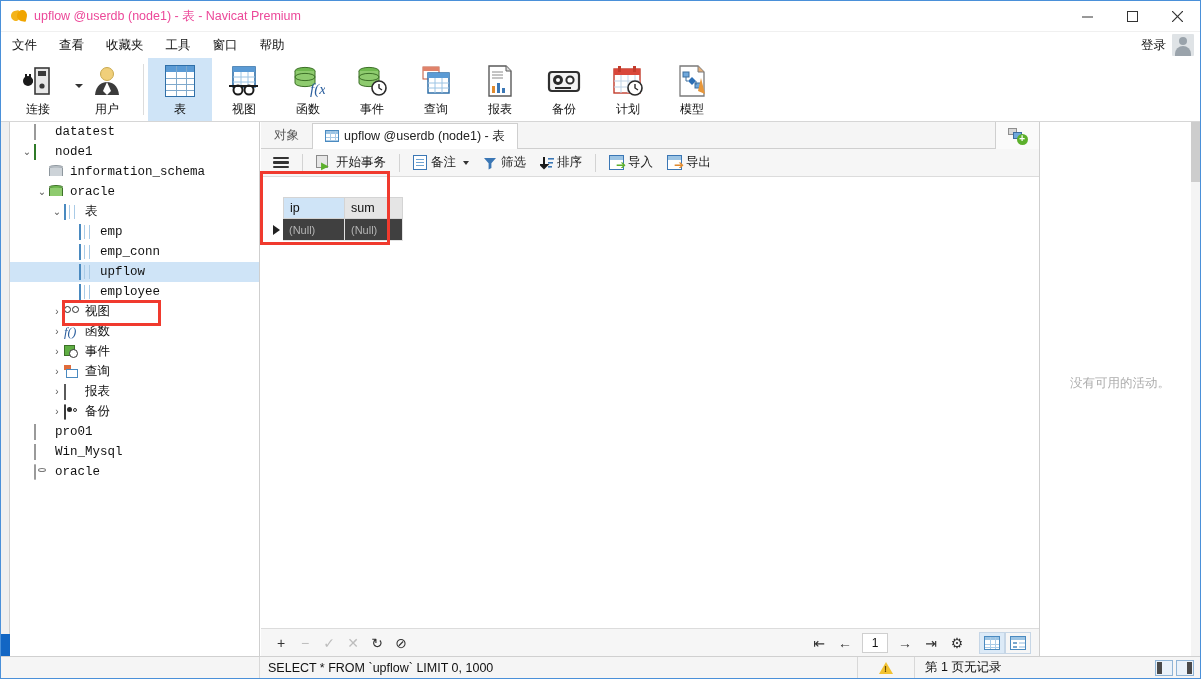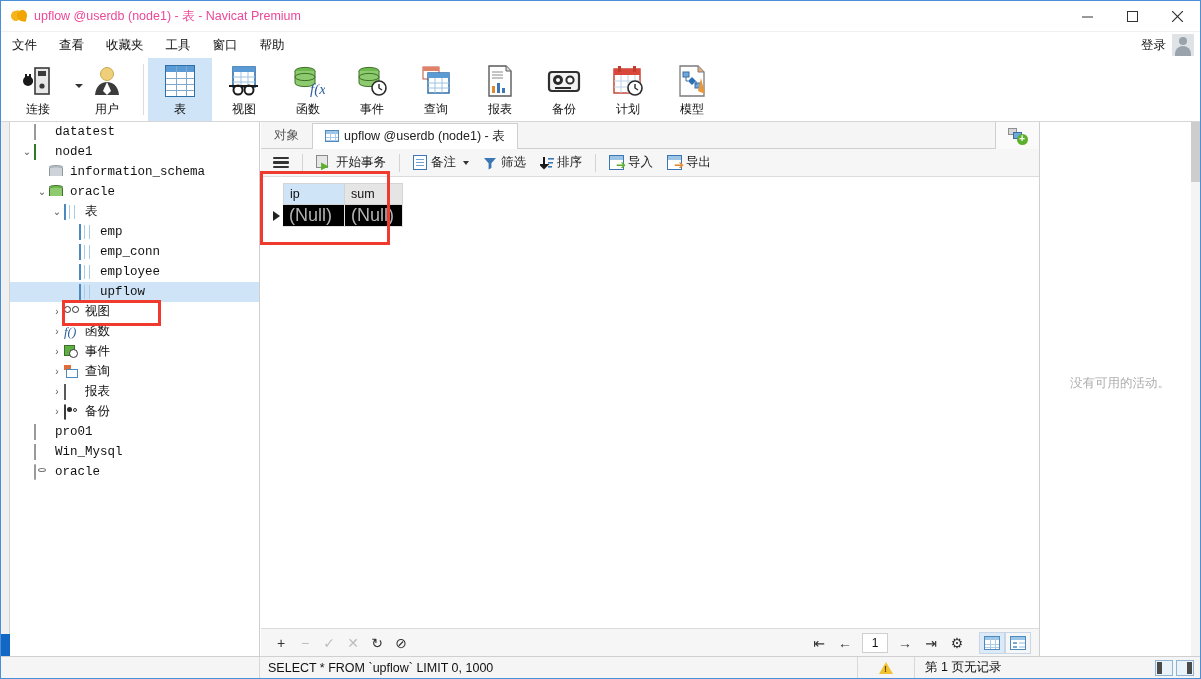--- a/index.html
+++ b/index.html
@@ -214,41 +214,41 @@
   .ico-imp, .ico-exp { width:15px;height:15px;background:#fff;border:1px solid #3b77b5;position:relative;}
   .ico-imp .t,.ico-exp .t { position:absolute;left:0;right:0;top:0;height:4px;background:#9cc4e4;}
   .ico-imp .a { position:absolute;right:-3px;bottom:-1px;color:#5cb02c;font-size:12px;line-height:10px;font-weight:bold;}
   .ico-exp .a { position:absolute;right:-3px;bottom:-1px;color:#e08a2e;font-size:12px;line-height:10px;font-weight:bold;}
 
   
   .gridarea {
     position: absolute; top: 55px; left: 0; right: 0; bottom: 28px;
     background: #ffffff; overflow: hidden;
   }
-  .dg { position: absolute; top: 6px; left: 8px; }
+  .dg { position: absolute; top: 20px; left: 8px; }
   .dg-head { display: flex; height: 22px; }
   .dg-th {
     border: 1px solid #d4d4d4; border-left: none; background: #e5e5e5;
     display: flex; align-items: center; padding: 0 6px;
     font-size: 12.5px; color: #111;
   }
   .dg-th:first-child { border-left: 1px solid #d4d4d4; }
   .dg-th.sel { background: #cfe4f7; }
   .dg-row { display: flex; height: 22px; align-items: stretch; }
   .dg-gut {
     width: 14px; display:flex; align-items:center; justify-content:center;
   }
   .dg-gut .arrow {
     width:0;height:0;border-top:5px solid transparent;border-bottom:5px solid transparent;
     border-left:7px solid #222;
   }
   .dg-td {
     border: 1px solid #e2e2e2; border-left: none; border-top: none;
-    background: #000000; display: flex; align-items: center; padding: 0 6px;
-    font-size: 18px; color: #b3b3b3;
+    background: #404040; display: flex; align-items: center; padding: 0 6px;
+    font-size: 11px; color: #b3b3b3;
   }
   .dg-td:first-of-type { border-left: 1px solid #e2e2e2; }
 
   .redbox {
     position: absolute; border: 3px solid #f03a2e; pointer-events: none;
   }
 
   
   .gridfooter {
     position: absolute; left: 0; right: 0; bottom: 0; height: 28px;
@@ -578,31 +578,31 @@
           <span class="chev"></span>
           <span class="tico"><span class="ic-tbl"><i class="t"></i><i class="v" style="left:4px"></i><i class="v" style="left:9px"></i><i class="h" style="top:6px"></i><i class="h" style="top:9px"></i></span></span>
           <span class="tlabel">emp</span>
         </div>
         <div class="tree-row">
           <span style="width:55px;flex:none"></span>
           <span class="chev"></span>
           <span class="tico"><span class="ic-tbl"><i class="t"></i><i class="v" style="left:4px"></i><i class="v" style="left:9px"></i><i class="h" style="top:6px"></i><i class="h" style="top:9px"></i></span></span>
           <span class="tlabel">emp_conn</span>
         </div>
-        <div class="tree-row">
-          <span style="width:55px;flex:none"></span>
-          <span class="chev"></span>
-          <span class="tico"><span class="ic-tbl"><i class="t"></i><i class="v" style="left:4px"></i><i class="v" style="left:9px"></i><i class="h" style="top:6px"></i><i class="h" style="top:9px"></i></span></span>
-          <span class="tlabel">employee</span>
-        </div>
         <div class="tree-row sel">
           <span style="width:55px;flex:none"></span>
           <span class="chev"></span>
           <span class="tico"><span class="ic-tbl"><i class="t"></i><i class="v" style="left:4px"></i><i class="v" style="left:9px"></i><i class="h" style="top:6px"></i><i class="h" style="top:9px"></i></span></span>
           <span class="tlabel">upflow</span>
+        </div>
+        <div class="tree-row">
+          <span style="width:55px;flex:none"></span>
+          <span class="chev"></span>
+          <span class="tico"><span class="ic-tbl"><i class="t"></i><i class="v" style="left:4px"></i><i class="v" style="left:9px"></i><i class="h" style="top:6px"></i><i class="h" style="top:9px"></i></span></span>
+          <span class="tlabel">employee</span>
         </div>
         <div class="tree-row">
           <span style="width:40px;flex:none"></span>
           <span class="chev">›</span>
           <span class="tico"><span class="ic-view"><i class="bar"></i><i class="e" style="left:0"></i><i class="e" style="left:8px"></i></span></span>
           <span class="tlabel">视图</span>
         </div>
         <div class="tree-row">
           <span style="width:40px;flex:none"></span>
           <span class="chev">›</span>

